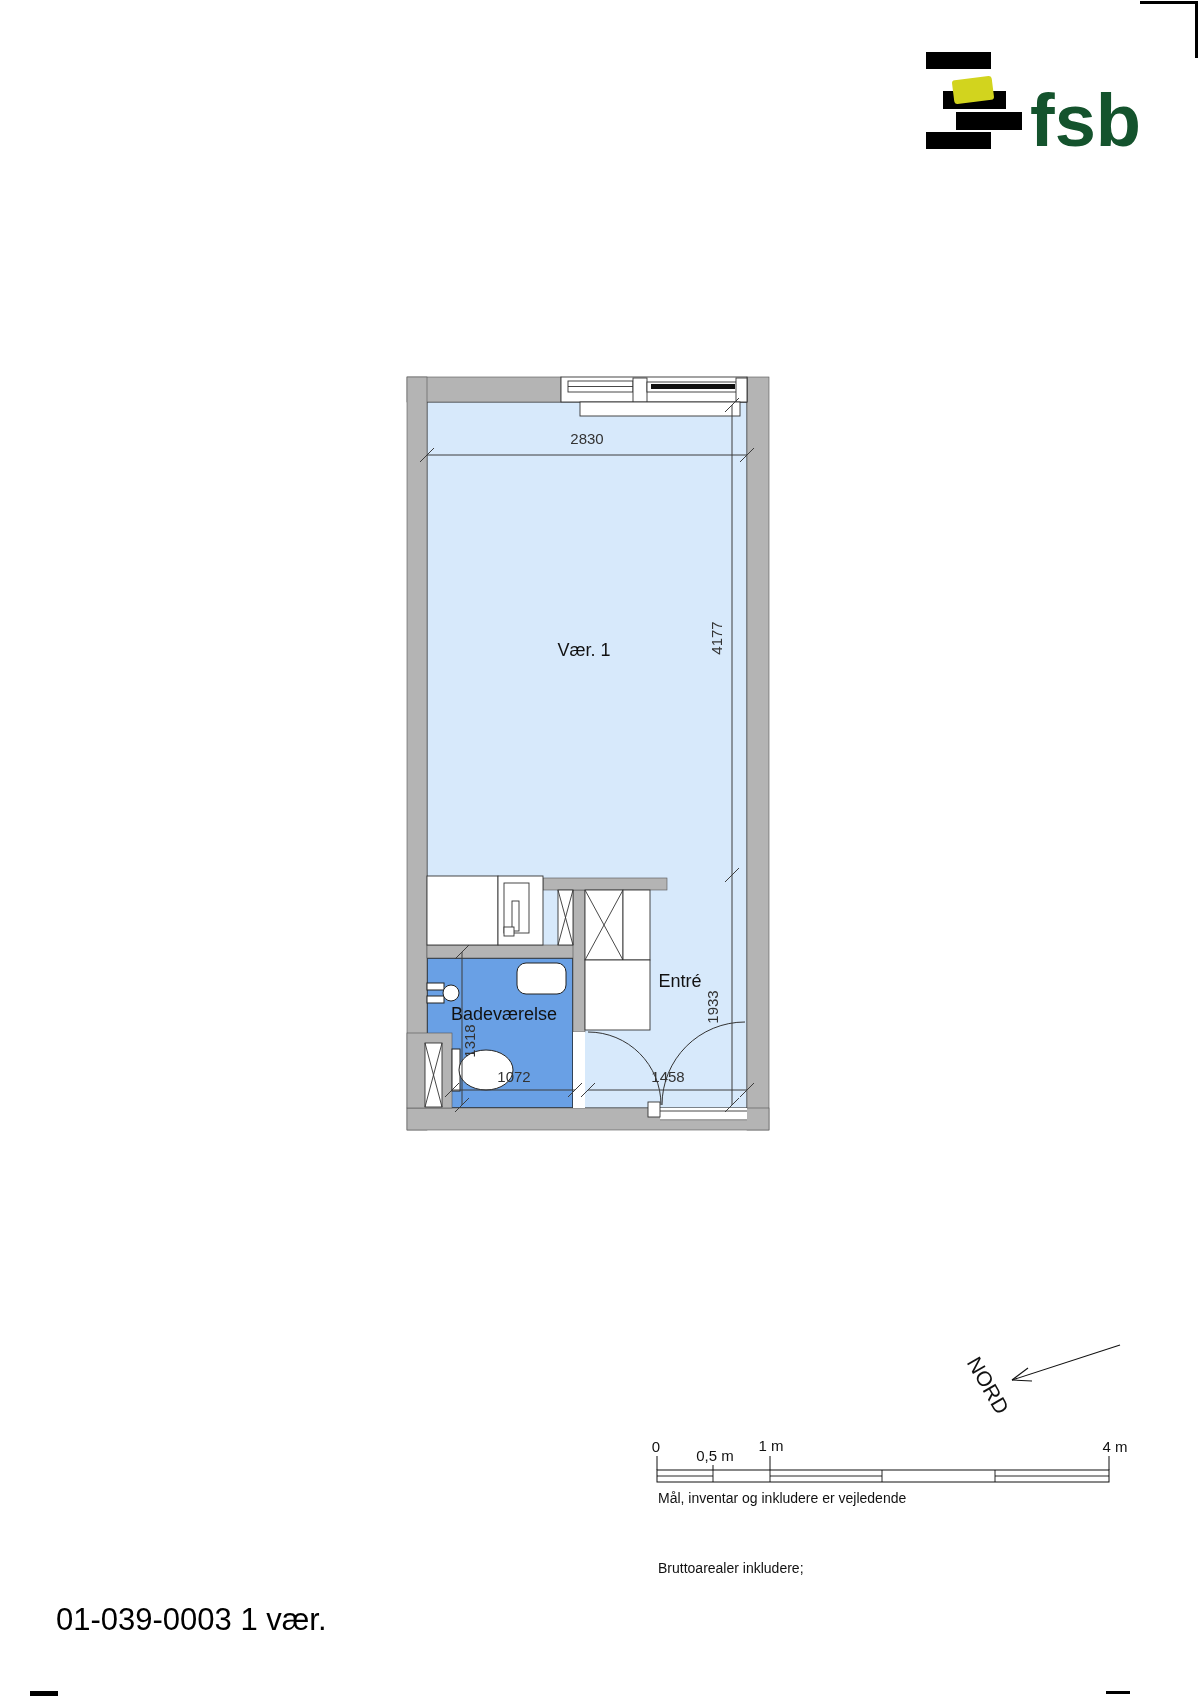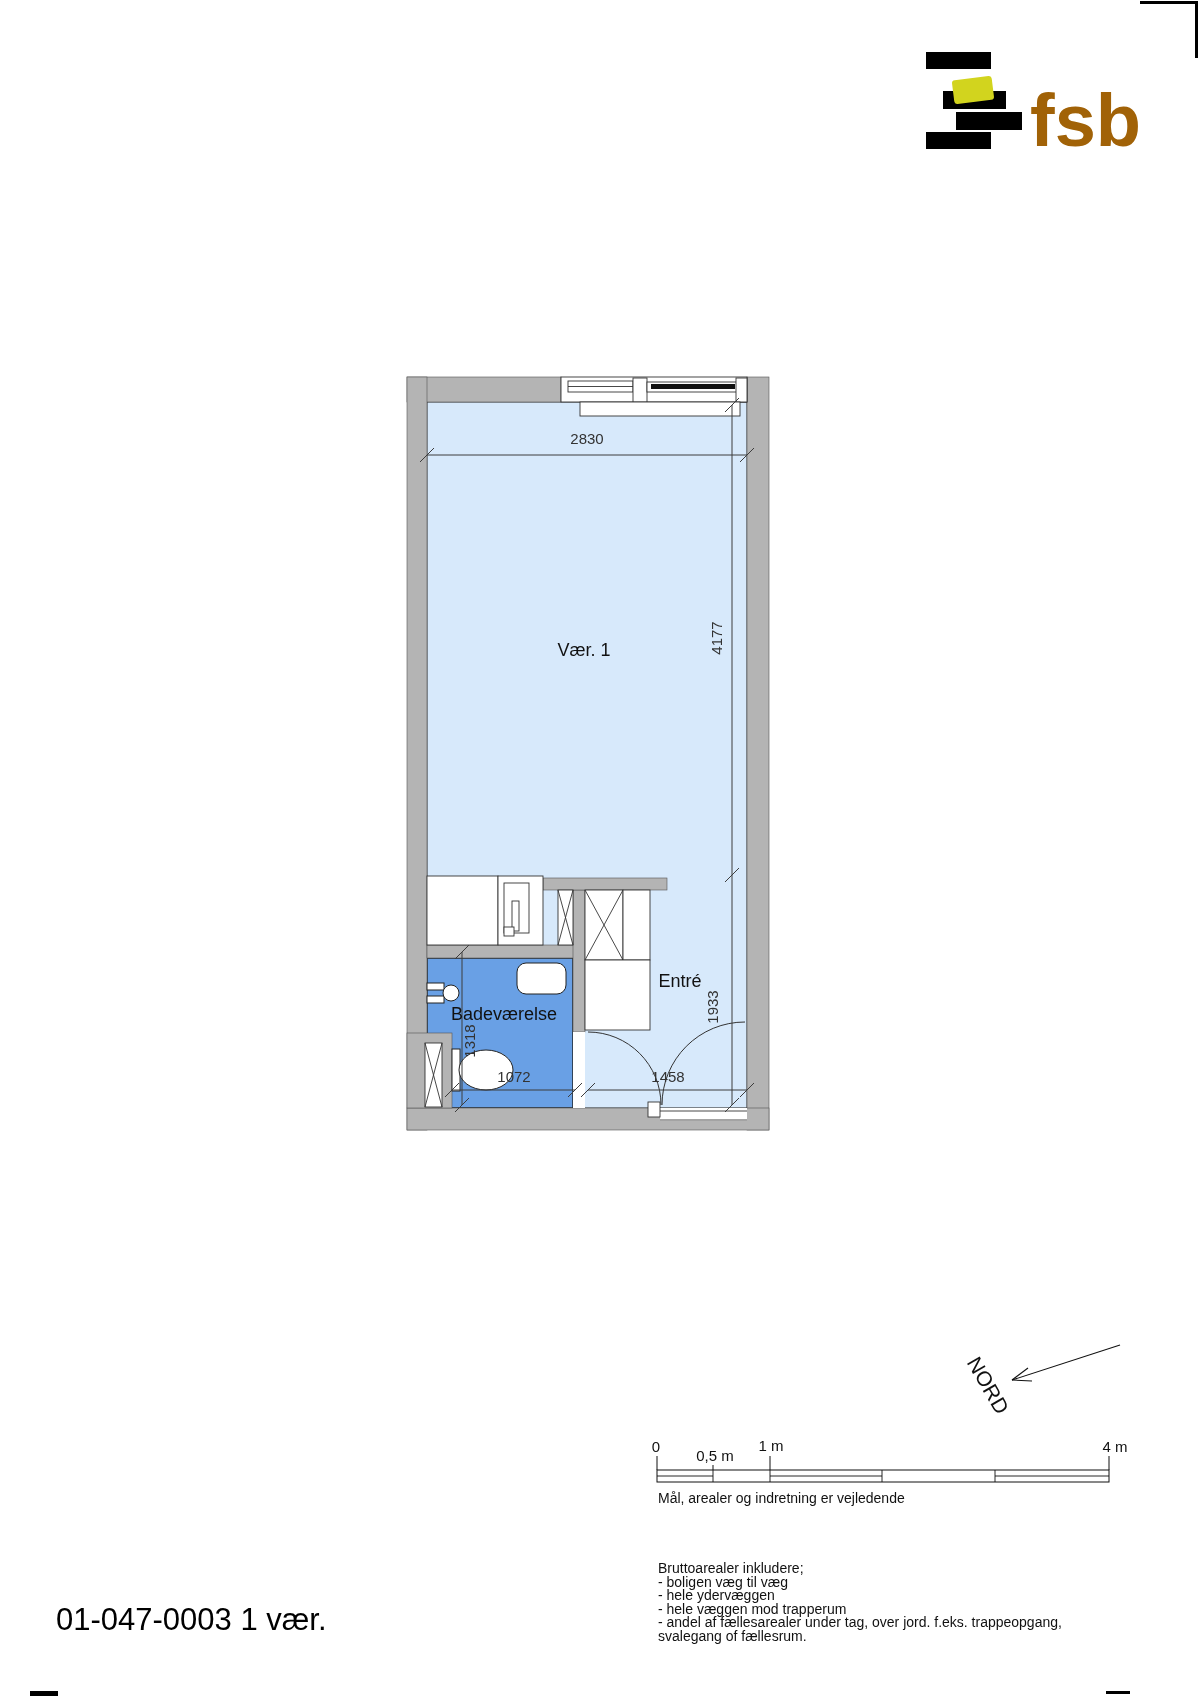--- a/index.html
+++ b/index.html
@@ -1,20 +1,20 @@
 <!DOCTYPE html>
 <html><head>
 <meta charset="utf-8">
 <style>
   html,body{margin:0;padding:0;background:#fff;}
   #page{position:relative;width:1200px;height:1697px;background:#ffffff;overflow:hidden;
         font-family:"Liberation Sans",sans-serif;}
   .bar{position:absolute;background:#000;}
   #logo-text{position:absolute;left:1030px;top:84px;font-size:74px;line-height:74px;
-             font-weight:bold;color:#a16207;letter-spacing:0px;}
+             font-weight:bold;color:#14532d;letter-spacing:0px;}
   #logo-brick-yellow{position:absolute;left:953px;top:78px;width:40px;height:24px;
              border-radius:3px;transform:rotate(-7deg);}
   .note{position:absolute;left:658px;color:#111;white-space:pre-line;
         font-family:"Liberation Sans",sans-serif;}
   #note-guideline{top:1491px;font-size:14px;line-height:14px;}
   #note-areas{top:1518px;font-size:14px;line-height:14.6px;}
   #note-brutto-title{top:1561px;font-size:14px;line-height:14px;text-align:right;}
   #note-brutto-list{top:1576px;font-size:14px;line-height:13.4px;}
   #plan-id{position:absolute;left:56px;top:1602px;font-size:31px;color:#000;}
   .corner{position:absolute;background:#000;}
@@ -167,23 +167,18 @@
       </g>
       <g fill="#111" font-size="15">
         <text x="656" y="1452" text-anchor="middle">0</text>
         <text x="715" y="1461" text-anchor="middle">0,5 m</text>
         <text x="771" y="1451" text-anchor="middle">1 m</text>
         <text x="1115" y="1452" text-anchor="middle">4 m</text>
       </g>
     </g>
   </svg>
 
-  <div class="note" id="note-guideline">Mål, arealer og indretning er vejledende</div>
+  <div class="note" id="note-guideline">Mål, inventar og inkludere er vejledende</div>
   <div class="note" id="note-brutto-title">Bruttoarealer inkludere;</div>
-  <div class="note" id="note-brutto-list">- boligen væg til væg
-- hele ydervæggen
-- hele væggen mod trapperum
-- andel af fællesarealer under tag, over jord. f.eks. trappeopgang,
-svalegang of fællesrum.</div>
 
-  <div id="plan-id">01-047-0003 1 vær.</div>
+  <div id="plan-id">01-039-0003 1 vær.</div>
 
 </div>
 
 </body></html>

